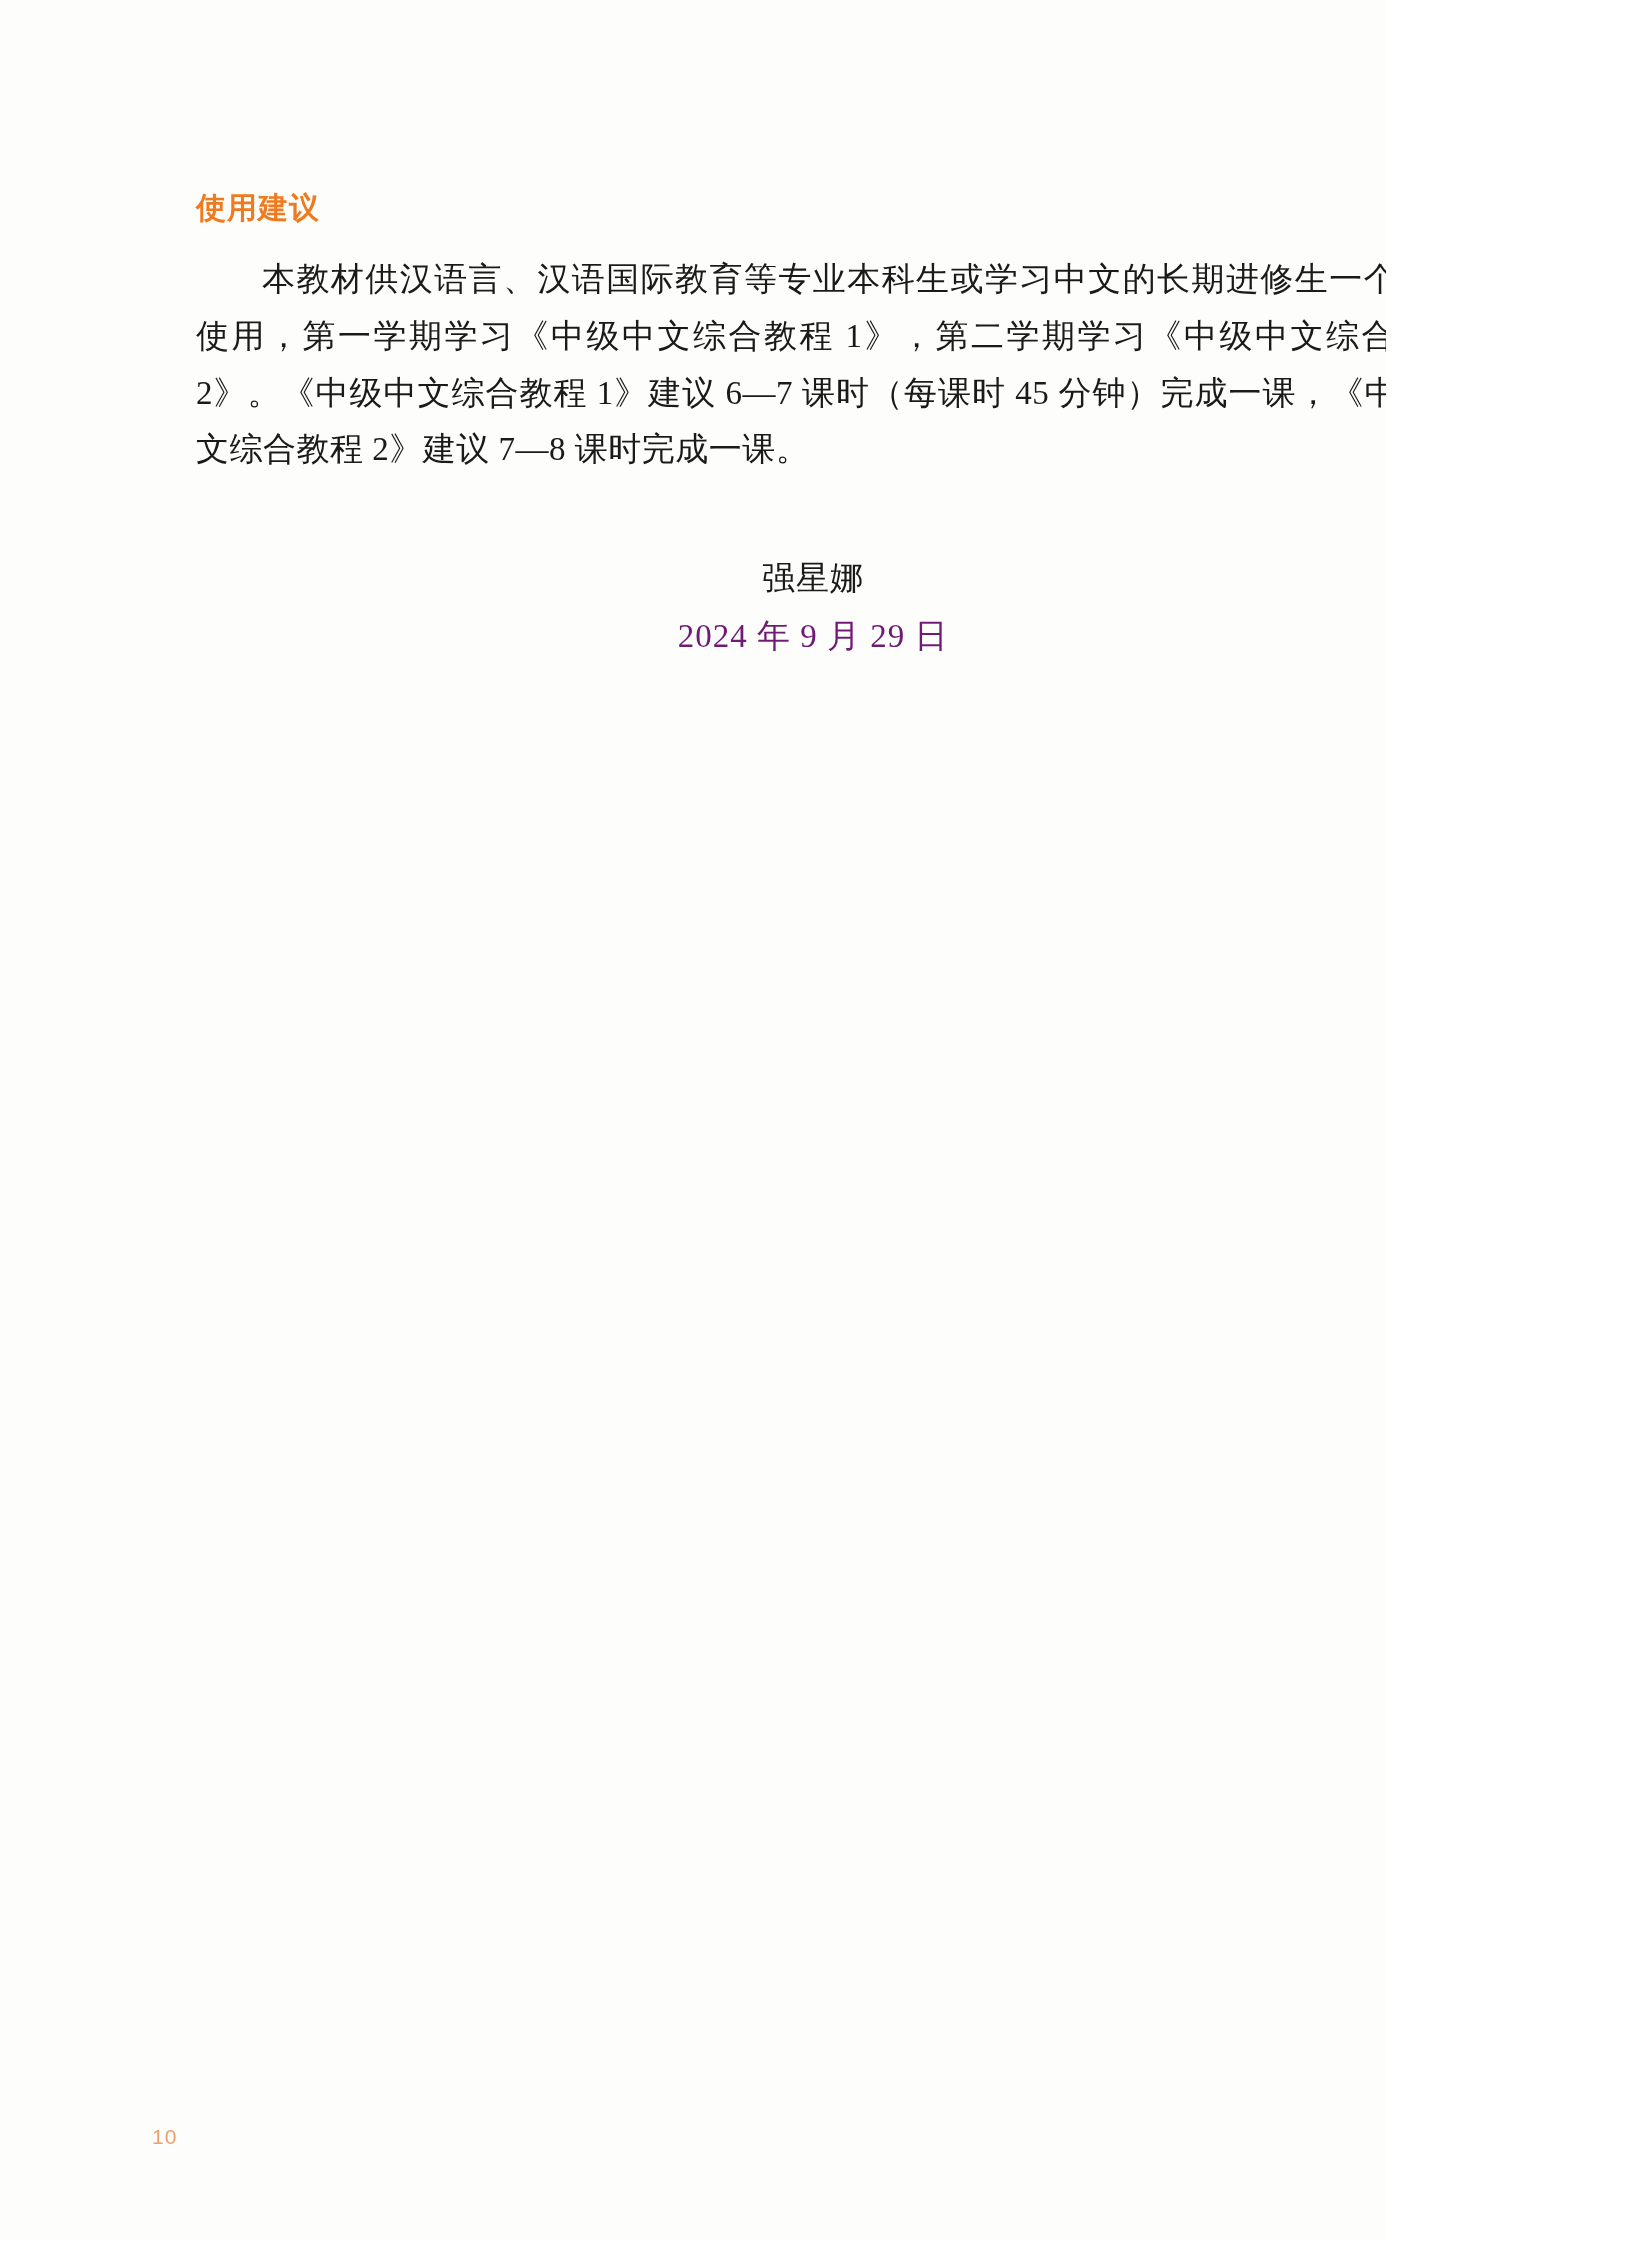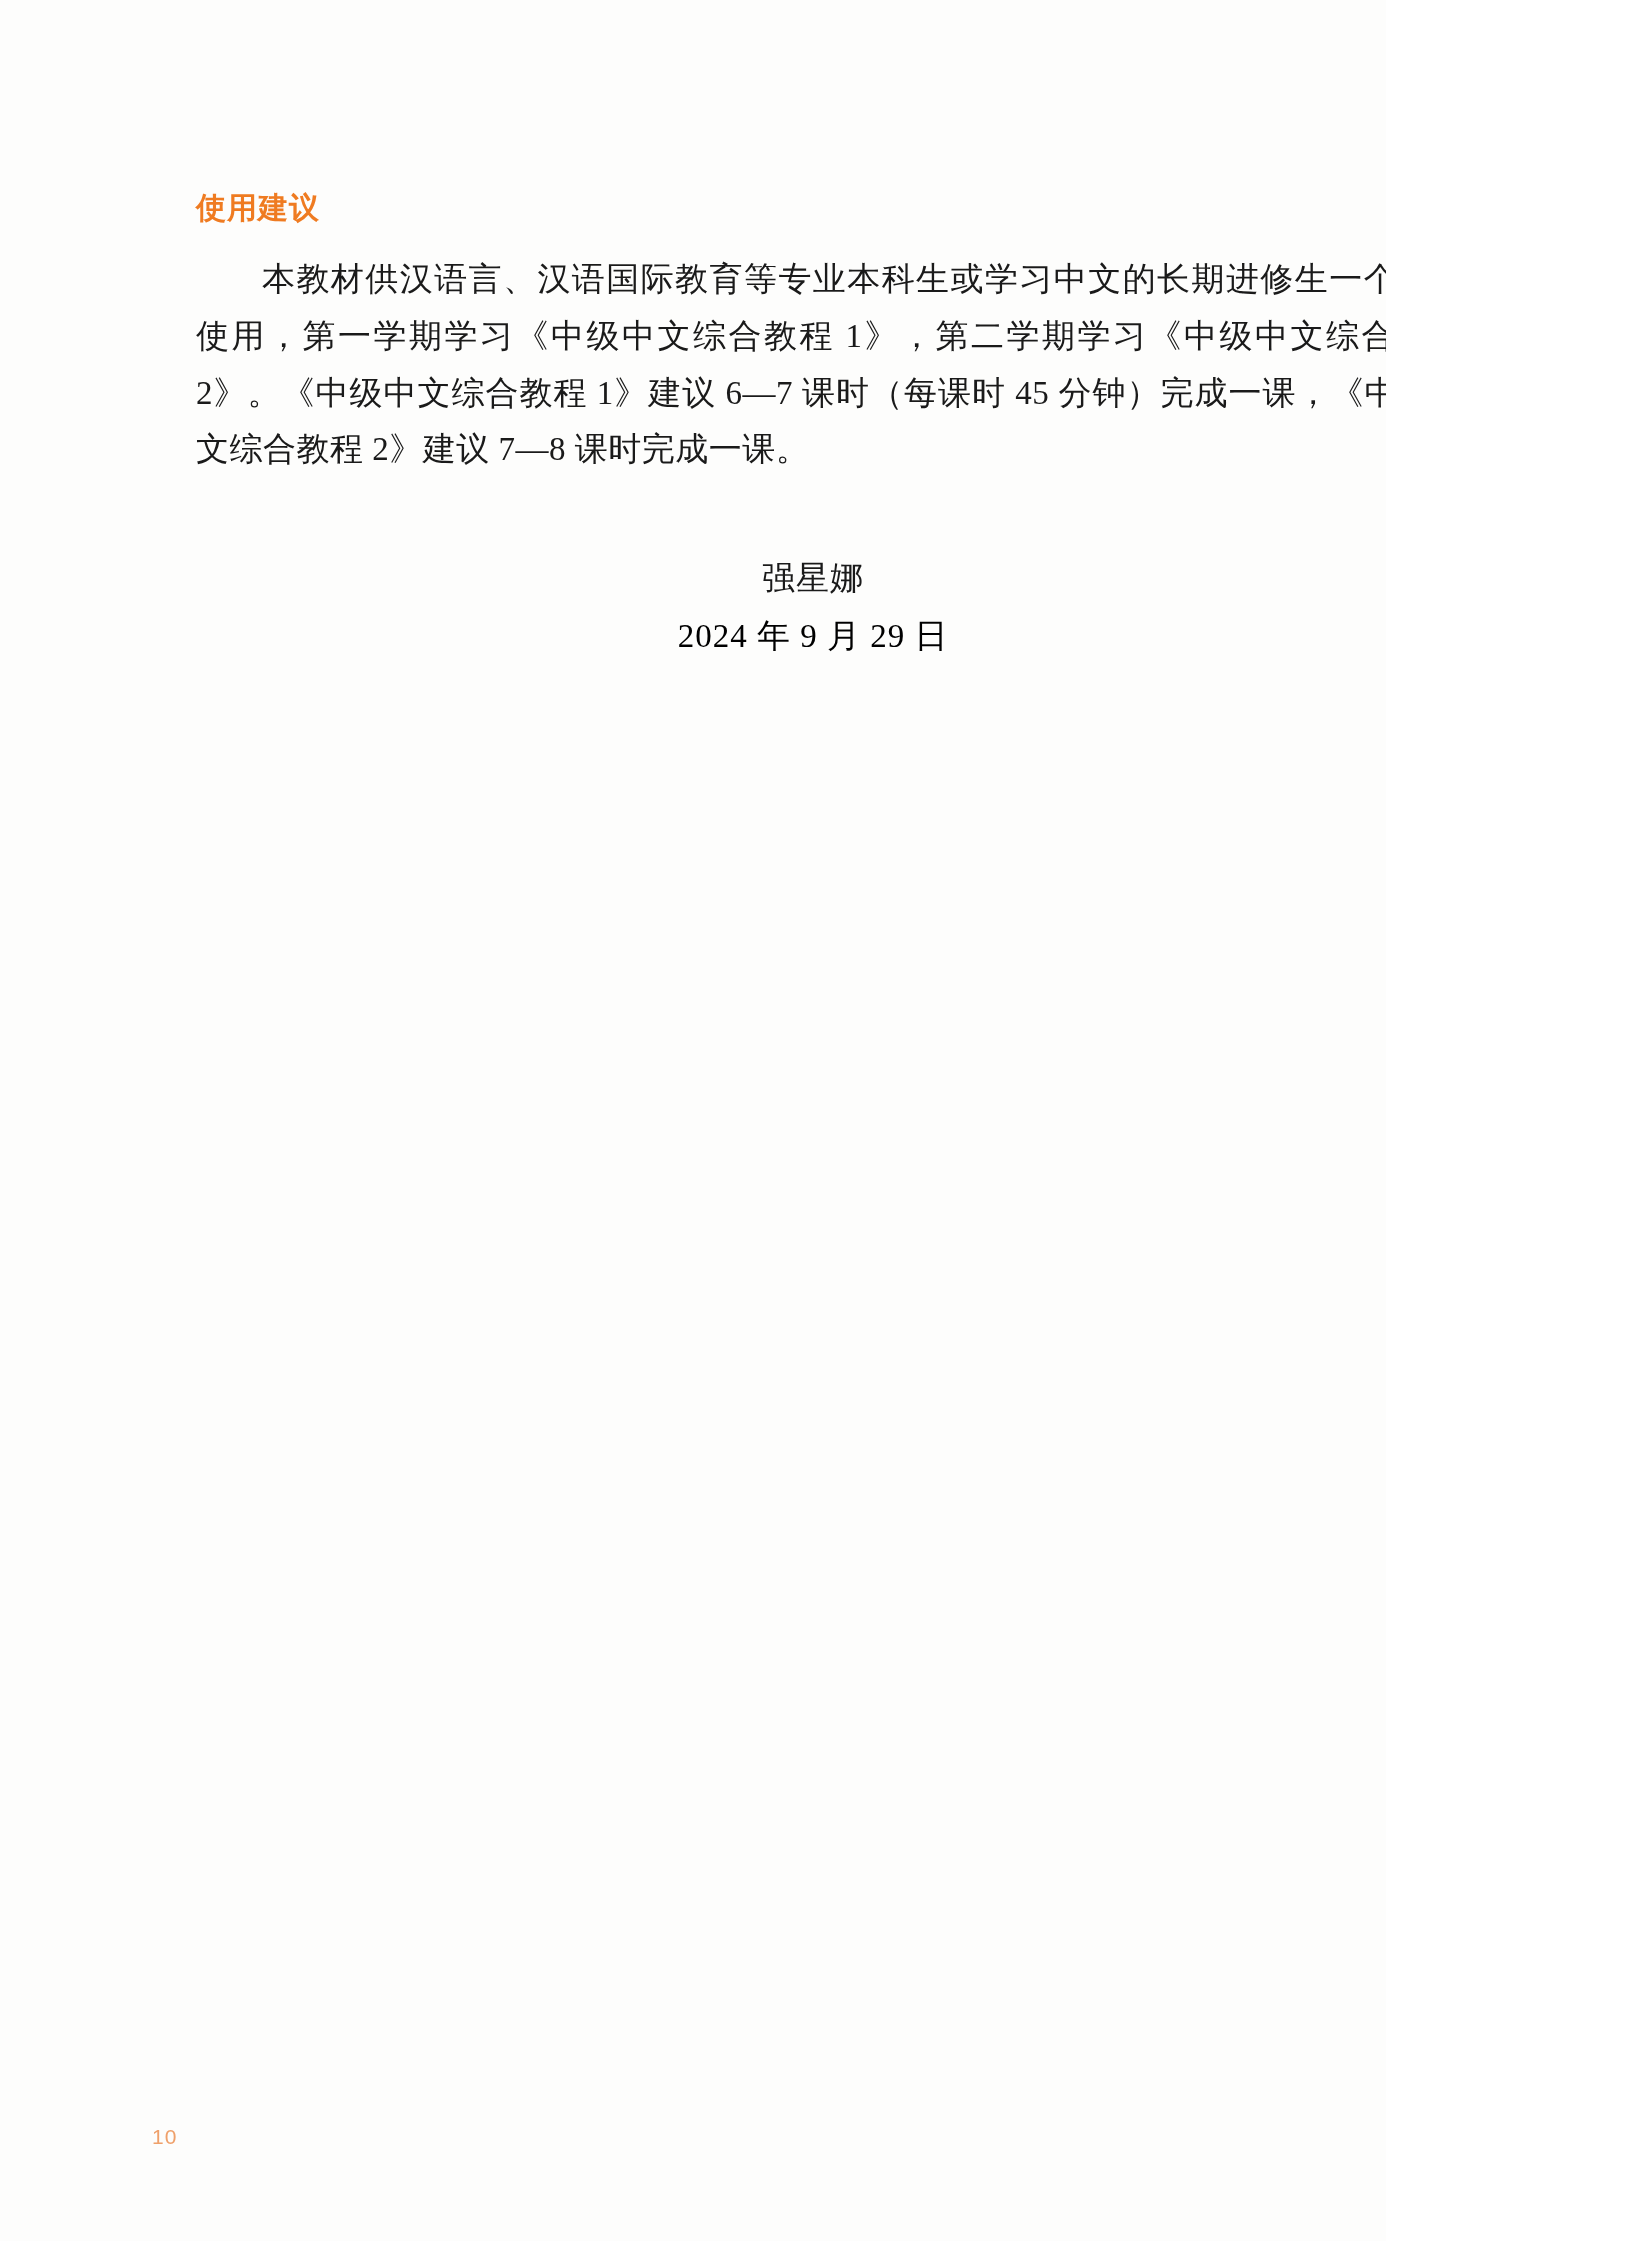--- a/index.html
+++ b/index.html
@@ -45,21 +45,21 @@
     padding-right: 36px;
   }
   .sign-name {
     font-size: 33px;
     color: #1a1a1a;
     line-height: 1.75;
     letter-spacing: 1px;
   }
   .sign-date {
     font-size: 33px;
-    color: #000000;
+    color: #701a75;
     line-height: 1.75;
     letter-spacing: 1px;
   }
   .page-number {
     position: absolute;
     left: 152px;
     bottom: 92px;
     font-family: "Liberation Sans", "DejaVu Sans", sans-serif;
     font-size: 21px;
     color: #efa06a;

